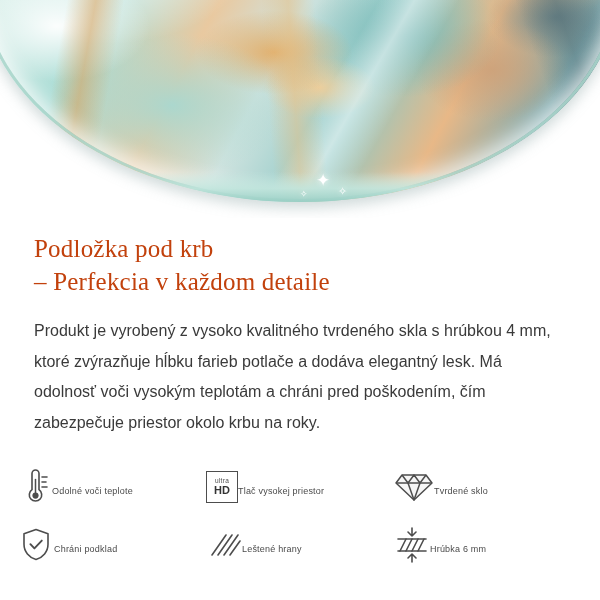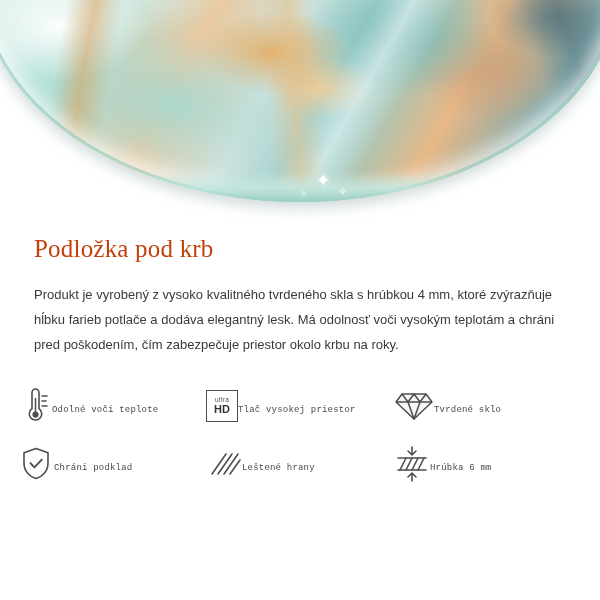--- a/index.html
+++ b/index.html
@@ -107,21 +107,21 @@
     font-size: 25px;
     line-height: 1.32;
     color: #c2410c;
     font-weight: 400;
     margin: 0;
     letter-spacing: 0.2px;
   }
   .headline .l2 { display: block; }
   .paragraph {
     margin: 18px 0 0 0;
-    font-size: 13px;
+    font-size: 16px;
     line-height: 1.92;
     color: #3a3a3a;
     max-width: 540px;
   }
 
   
   .features {
     margin-top: 26px;
     padding: 0 18px;
     display: grid;
@@ -139,21 +139,20 @@
     display: flex;
     align-items: center;
     justify-content: center;
   }
   .feature-label {
     margin-top: 9px;
     font-size: 9px;
     color: #4a4a4a;
     text-align: center;
     letter-spacing: 0.2px;
-    font-family: Liberation Mono, monospace;
   }
   .hd-box {
     width: 30px;
     height: 30px;
     border: 1.6px solid #4d4d4d;
     display: flex;
     flex-direction: column;
     align-items: center;
     justify-content: center;
     line-height: 1;
@@ -182,20 +181,21 @@
       <div class="hero-edge"></div>
     </div>
     <span class="sparkle s1">✦</span>
     <span class="sparkle s2">✧</span>
     <span class="sparkle s3">✧</span>
   </div>
 
   <div class="content">
     <h1 class="headline">
       <span>Podložka pod krb</span>
+      <span class="l2">– Perfekcia v každom detaile</span>
     </h1>
     <p class="paragraph">Produkt je vyrobený z vysoko kvalitného tvrdeného skla s hrúbkou 4 mm, ktoré zvýrazňuje hĺbku farieb potlače a dodáva elegantný lesk. Má odolnosť voči vysokým teplotám a chráni pred poškodením, čím zabezpečuje priestor okolo krbu na roky.</p>
   </div>
 
   <div class="features">
 
     <div class="feature">
       <div class="feature-icon">
         <svg width="34" height="40" viewBox="0 0 34 40" fill="none" stroke="#4d4d4d" stroke-width="1.6" stroke-linecap="round">
           <path d="M14 6.5a3.5 3.5 0 0 1 7 0v16.2a6.2 6.2 0 1 1-7 0z"></path>

